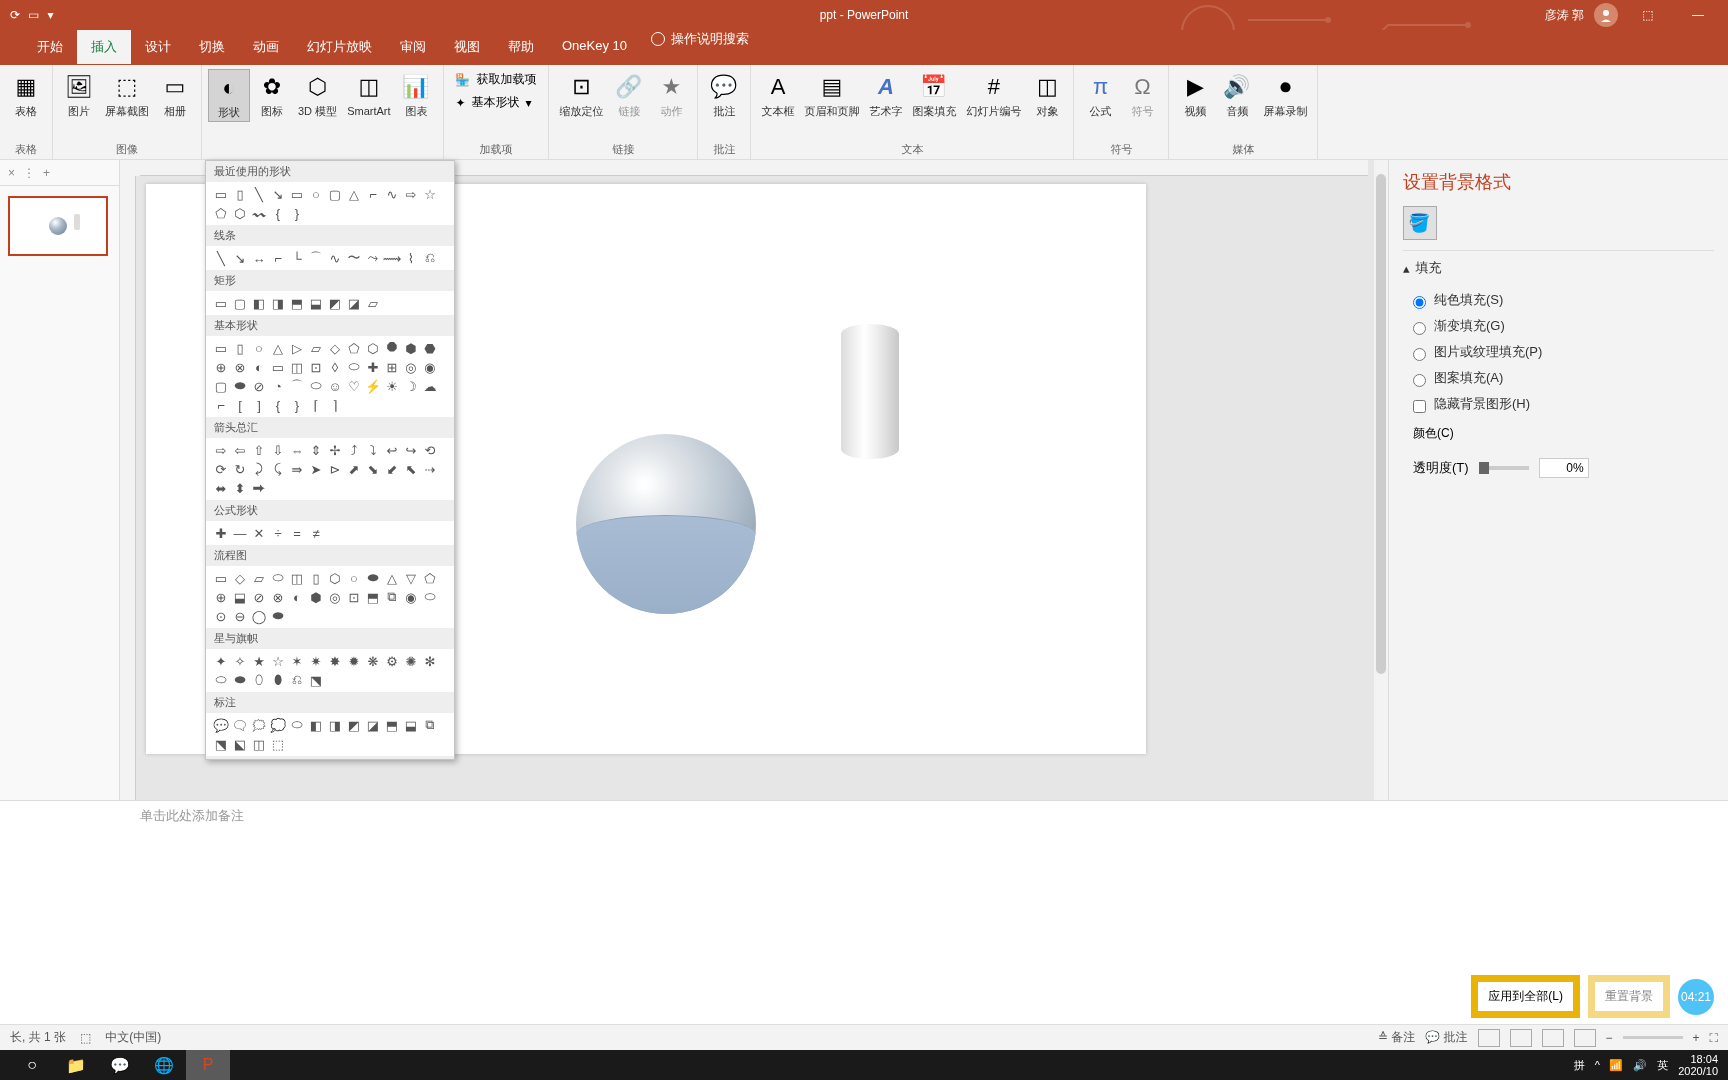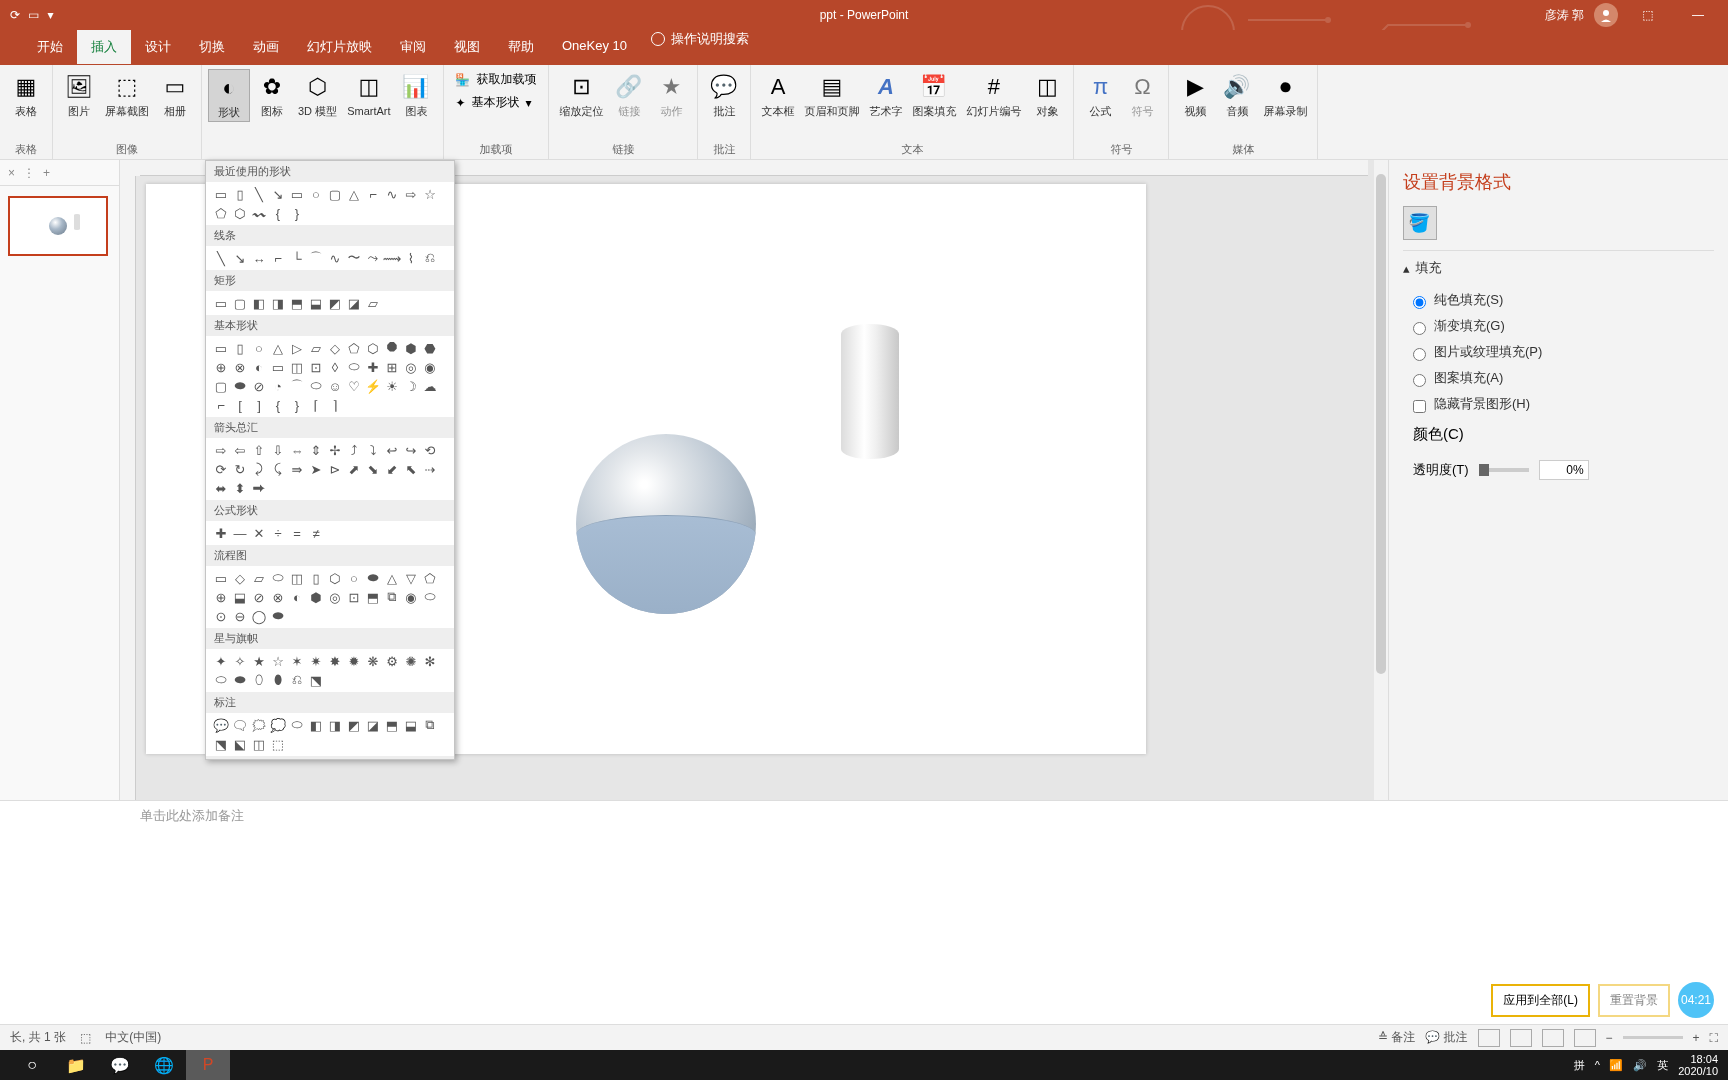--- a/index.html
+++ b/index.html
@@ -54,26 +54,26 @@
 
 .format-pane { width: 340px; background: #f3f3f3; border-left: 1px solid #ddd; padding: 10px 14px; }
 .format-pane-title { font-size: 18px; color: #c43e1c; margin-bottom: 12px; }
 .format-pane-tabs { display: flex; gap: 4px; margin-bottom: 10px; }
 .format-tab { width: 34px; height: 34px; border: 1px solid #ccc; display: flex; align-items: center; justify-content: center; font-size: 18px; cursor: pointer; }
 .format-tab.active { background: #e0e0e0; border-color: #aaa; }
 .format-section { border-top: 1px solid #ddd; padding-top: 8px; }
 .format-section-title { font-size: 13px; color: #333; margin-bottom: 10px; display: flex; align-items: center; gap: 6px; }
 .fill-option { display: flex; align-items: flex-end; gap: 8px; padding: 4px 10px; font-size: 13px; color: #333; }
 .fill-option input { margin: 0; }
-.color-row { display: flex; justify-content: space-between; align-items: center; padding: 8px 10px; font-size: 15px; }
+.color-row { display: flex; justify-content: space-between; align-items: center; padding: 8px 10px; font-size: 12px; }
 .slider-row { display: flex; align-items: center; gap: 10px; padding: 8px 10px; font-size: 13px; }
 .slider { flex: 0 0 50px; height: 4px; background: #ccc; position: relative; }
 .slider-thumb { position: absolute; left: 0; top: -4px; width: 10px; height: 12px; background: #666; }
 .pct-input { width: 50px; border: 1px solid #ccc; padding: 2px 4px; font-size: 12px; text-align: right; }
-.btn-footer { padding: 6px 10px; font-size: 12px; border: 2px solid #eab308; background: #fff; cursor: pointer; }
+.btn-footer { padding: 6px 10px; font-size: 12px; border: 7px solid #eab308; background: #fff; cursor: pointer; }
 .timer-badge { width: 36px; height: 36px; border-radius: 50%; background: #4fc3f7; color: #fff; font-size: 12px; display: flex; align-items: center; justify-content: center; position: absolute; right: 8px; bottom: 28px; }
 
 .notes-bar { height: 30px; background: #fff; border-top: 1px solid #ddd; display: flex; align-items: center; padding: 0 140px; font-size: 13px; color: #999; }
 
 .statusbar { position: absolute; bottom: 30px; left: 0; right: 0; height: 26px; background: #f3f3f3; border-top: 1px solid #ddd; display: flex; align-items: center; font-size: 12px; color: #555; padding: 0 10px; justify-content: space-between; }
 .statusbar-left { display: flex; gap: 14px; align-items: center; }
 .statusbar-right { display: flex; gap: 10px; align-items: center; }
 .view-btn { width: 22px; height: 18px; border: 1px solid #aaa; cursor: pointer; }
 
 .taskbar { position: absolute; bottom: 0; left: 0; right: 0; height: 30px; background: #1a1a1a; display: flex; align-items: center; padding: 0 10px; }

